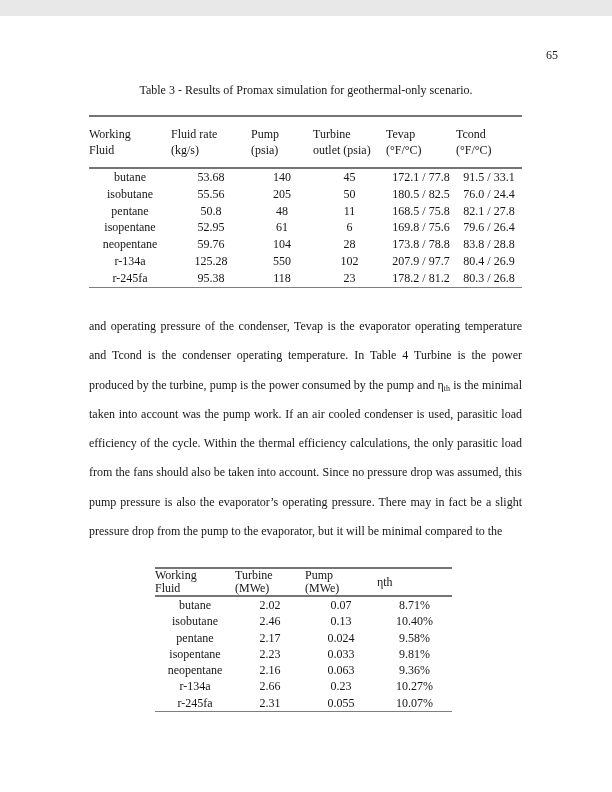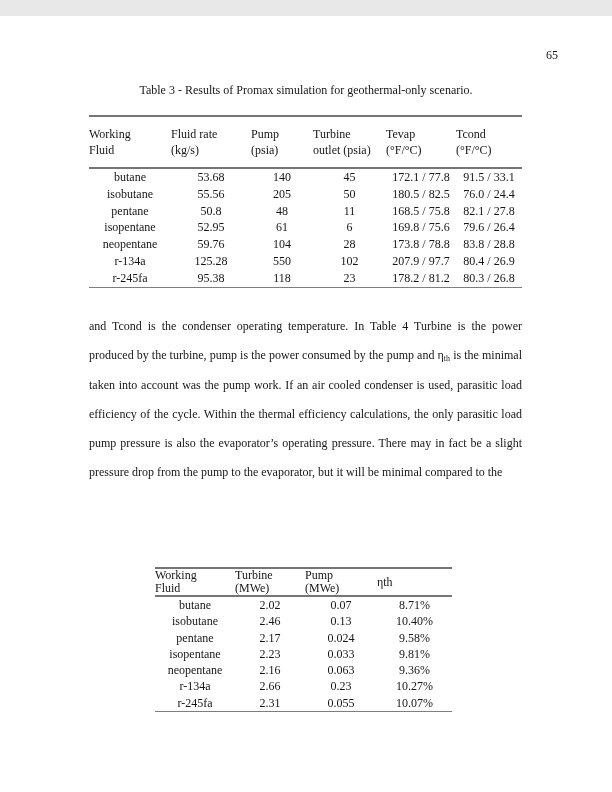--- a/index.html
+++ b/index.html
@@ -185,24 +185,26 @@
             <td>118</td>
             <td>23</td>
             <td>178.2 / 81.2</td>
             <td>80.3 / 26.8</td>
           </tr>
         </tbody>
     </table>
   </div>
 
   <div class="para">
+      <div class="para-line">and operating pressure of the condenser, Tevap is the evaporator operating temperature</div>
       <div class="para-line">and Tcond is the condenser operating temperature. In Table 4 Turbine is the power</div>
       <div class="para-line"><span>produced by the turbine, pump is the power consumed by the pump and η</span><span class="subsc">th</span><span> is the minimal</span></div>
       <div class="para-line">taken into account was the pump work. If an air cooled condenser is used, parasitic load</div>
       <div class="para-line">efficiency of the cycle. Within the thermal efficiency calculations, the only parasitic load</div>
+      <div class="para-line">from the fans should also be taken into account. Since no pressure drop was assumed, this</div>
       <div class="para-line">pump pressure is also the evaporator’s operating pressure. There may in fact be a slight</div>
       <div class="para-line last">pressure drop from the pump to the evaporator, but it will be minimal compared to the</div>
     </div>
 
 
   <div class="tbl-wrap t4-wrap">
     <table>
       <colgroup>
           <col style="width: 80px;">
           <col style="width: 70px;">

